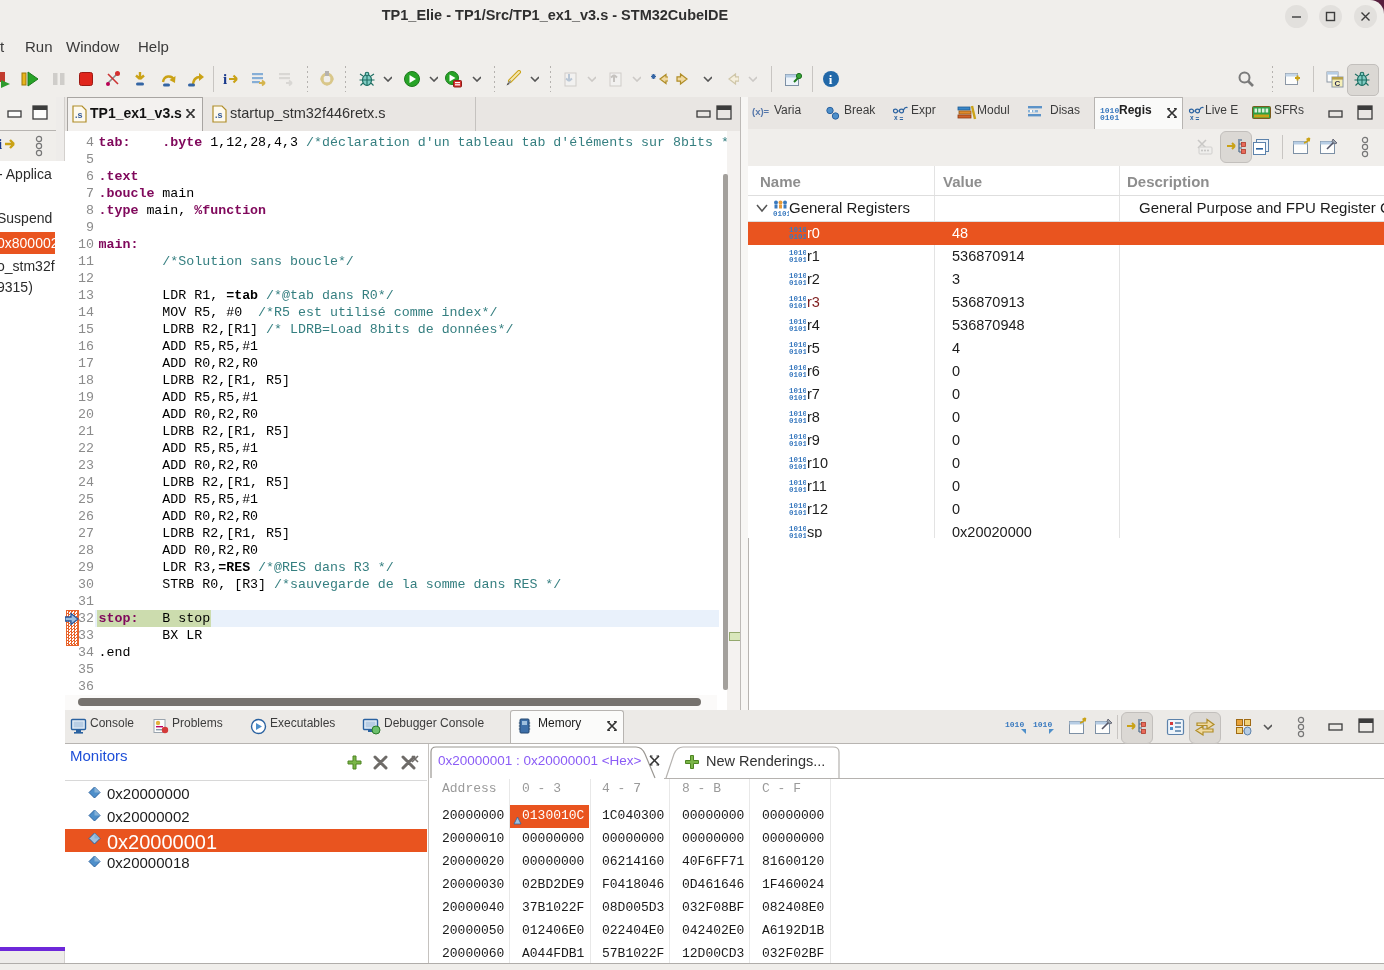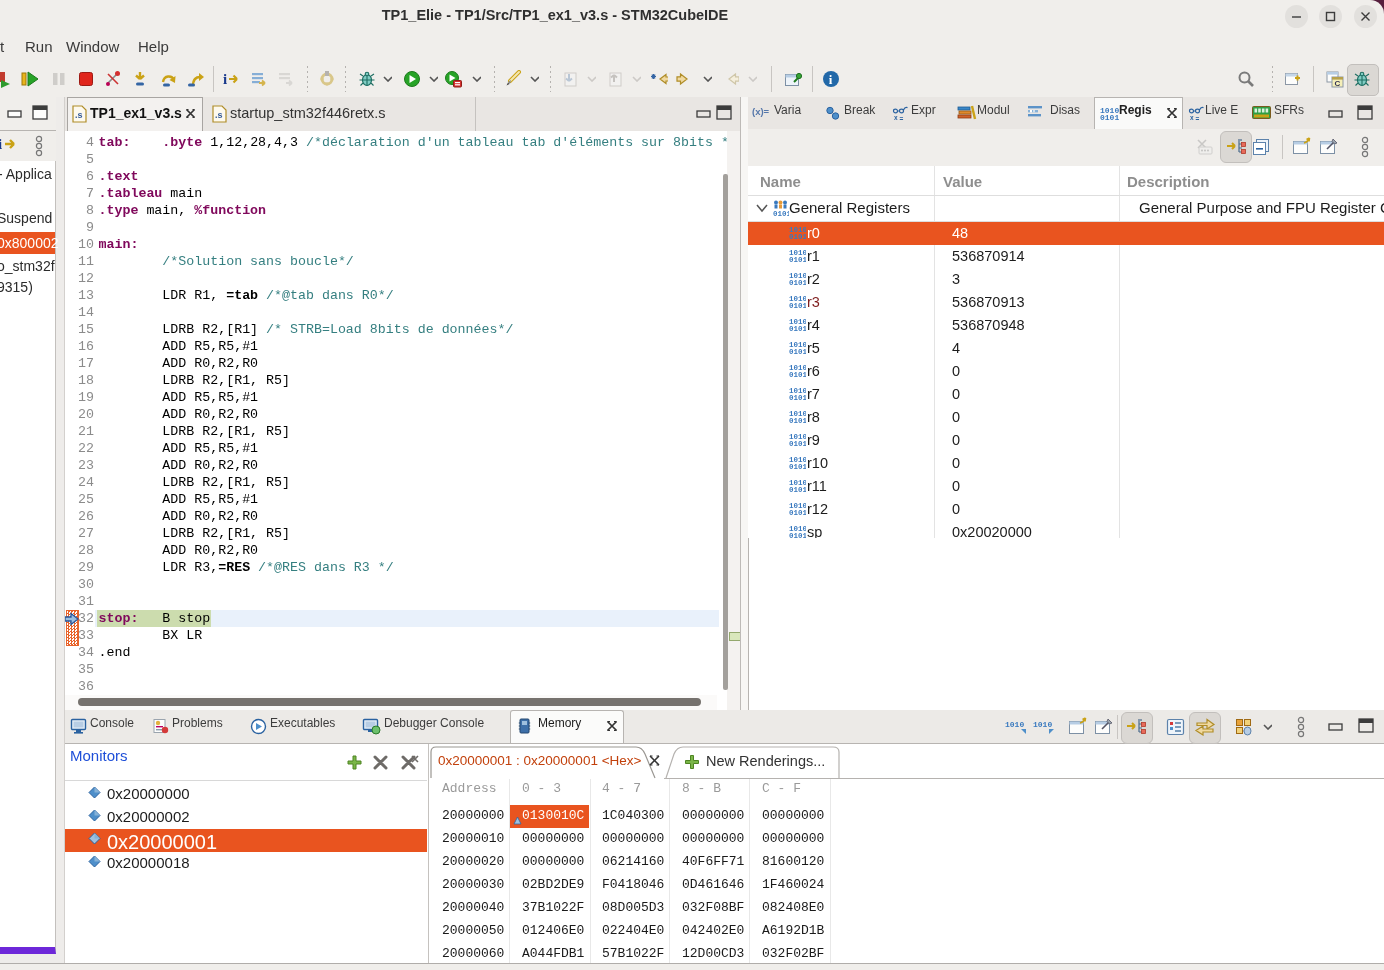--- a/index.html
+++ b/index.html
@@ -11,21 +11,21 @@
 #menubar{left:0;top:33px;width:1384px;height:28px;background:#f0eeeb;}
 .menuitem{top:5px;font-size:15px;color:#3a3a3a;}
 #toolbar{left:0;top:61px;width:1384px;height:36px;background:#f0eeeb;border-bottom:1px solid #d8d5d2;}
 .ticon{top:9px;width:18px;height:18px;}
 .tsep{top:5px;width:1px;height:26px;background:#c8c5c2;}
 .tsepd{top:5px;width:1px;height:26px;background:repeating-linear-gradient(#b5b2af 0 2px,transparent 2px 5px);}
 .chev{top:15px;width:9px;height:6px;}
 #main{left:0;top:97px;width:1384px;height:873px;background:#eeecea;}
 
 #leftpanel{left:0;top:0;width:56px;height:850px;background:#f0eeeb;}
-#leftwhite{left:0;top:64px;width:55px;height:786px;background:#ffffff;border-right:1px solid #c3c0bd;border-bottom:7px solid #6d28d9;}
+#leftwhite{left:0;top:64px;width:55px;height:786px;background:#ffffff;border-right:1px solid #c3c0bd;border-bottom:4px solid #6d28d9;padding-left:14px;}
 .ltxt{font-size:14px;color:#2b2b2b;white-space:nowrap;}
 #lorange{left:0;top:71px;width:55px;height:22px;background:#e9541f;}
 #edtabs{left:65px;top:0;width:676px;height:34px;background:#e9e6e3;border-bottom:1px solid #b7b4b1;}
 .tab{box-sizing:border-box;height:34px;}
 .tabactive{background:#f3f1ef;border:1px solid #a8a5a2;border-bottom:none;}
 .tablabel{font-size:14.5px;color:#333;white-space:nowrap;}
 #edbody{left:65px;top:34px;width:676px;height:579px;background:#fff;overflow:hidden;}
 .cl{position:absolute;left:33.5px;font-family:"Liberation Mono",monospace;font-size:13.3px;line-height:17px;white-space:pre;color:#000;}
 .ln{position:absolute;width:28px;text-align:right;font-family:"Liberation Mono",monospace;font-size:13.3px;line-height:17px;color:#8b8b8b;}
 .dir{color:#80095c;font-weight:bold;}
@@ -299,34 +299,35 @@
  <div class="abs" style="left:1px;top:479px;width:11px;height:34px;background:repeating-conic-gradient(#e8632a 0% 25%,#ffffff 0% 50%) 0 0/3px 3px;border:1px solid #e8632a;"></div>
  <svg class="abs" style="left:-1px;top:481px" width="16" height="14">
         <path d="M1 5 H7 V1.5 L14 7 L7 12.5 V9 H1 Z" fill="#9bbfe0" stroke="#27569b" stroke-width="1.3"></path>
       </svg>
  <div class="ln" style="left:1px;top:3px;">4</div>
  <div class="cl" style="top:3px;"><span class="dir">tab:</span>    <span class="dir">.byte</span> 1,12,28,4,3 <span class="cmt">/*déclaration d'un tableau tab d'éléments sur 8bits */</span></div>
  <div class="ln" style="left:1px;top:20px;">5</div>
  <div class="ln" style="left:1px;top:37px;">6</div>
  <div class="cl" style="top:37px;"><span class="dir">.text</span></div>
  <div class="ln" style="left:1px;top:54px;">7</div>
- <div class="cl" style="top:54px;"><span class="dir">.tableau</span> main</div>
+ <div class="cl" style="top:54px;"><span class="dir">.boucle</span> main</div>
  <div class="ln" style="left:1px;top:71px;">8</div>
  <div class="cl" style="top:71px;"><span class="dir">.type</span> main, <span class="dir">%function</span></div>
  <div class="ln" style="left:1px;top:88px;">9</div>
  <div class="ln" style="left:1px;top:105px;">10</div>
  <div class="cl" style="top:105px;"><span class="dir">main:</span></div>
  <div class="ln" style="left:1px;top:122px;">11</div>
  <div class="cl" style="top:122px;">        <span class="cmt">/*Solution sans boucle*/</span></div>
  <div class="ln" style="left:1px;top:139px;">12</div>
  <div class="ln" style="left:1px;top:156px;">13</div>
  <div class="cl" style="top:156px;">        LDR R1, <b>=tab</b> <span class="cmt">/*@tab dans R0*/</span></div>
  <div class="ln" style="left:1px;top:173px;">14</div>
+ <div class="cl" style="top:173px;">        MOV R5, #0  <span class="cmt">/*R5 est utilisé comme index*/</span></div>
  <div class="ln" style="left:1px;top:190px;">15</div>
- <div class="cl" style="top:190px;">        LDRB R2,[R1] <span class="cmt">/* STRB=Load 8bits de données*/</span></div>
+ <div class="cl" style="top:190px;">        LDRB R2,[R1] <span class="cmt">/* LDRB=Load 8bits de données*/</span></div>
  <div class="ln" style="left:1px;top:207px;">16</div>
  <div class="cl" style="top:207px;">        ADD R5,R5,#1</div>
  <div class="ln" style="left:1px;top:224px;">17</div>
  <div class="cl" style="top:224px;">        ADD R0,R2,R0</div>
  <div class="ln" style="left:1px;top:241px;">18</div>
  <div class="cl" style="top:241px;">        LDRB R2,[R1, R5]</div>
  <div class="ln" style="left:1px;top:258px;">19</div>
  <div class="cl" style="top:258px;">        ADD R5,R5,#1</div>
  <div class="ln" style="left:1px;top:275px;">20</div>
  <div class="cl" style="top:275px;">        ADD R0,R2,R0</div>
@@ -342,20 +343,21 @@
  <div class="cl" style="top:360px;">        ADD R5,R5,#1</div>
  <div class="ln" style="left:1px;top:377px;">26</div>
  <div class="cl" style="top:377px;">        ADD R0,R2,R0</div>
  <div class="ln" style="left:1px;top:394px;">27</div>
  <div class="cl" style="top:394px;">        LDRB R2,[R1, R5]</div>
  <div class="ln" style="left:1px;top:411px;">28</div>
  <div class="cl" style="top:411px;">        ADD R0,R2,R0</div>
  <div class="ln" style="left:1px;top:428px;">29</div>
  <div class="cl" style="top:428px;">        LDR R3,<b>=RES</b> <span class="cmt">/*@RES dans R3 */</span></div>
  <div class="ln" style="left:1px;top:445px;">30</div>
+ <div class="cl" style="top:445px;">        STRB R0, [R3] <span class="cmt">/*sauvegarde de la somme dans RES */</span></div>
  <div class="ln" style="left:1px;top:462px;">31</div>
  <div class="ln" style="left:1px;top:479px;">32</div>
  <div class="cl" style="top:479px;"><span class="dir">stop:</span>   B stop</div>
  <div class="ln" style="left:1px;top:496px;">33</div>
  <div class="cl" style="top:496px;">        BX LR</div>
  <div class="ln" style="left:1px;top:513px;">34</div>
  <div class="cl" style="top:513px;">.end</div>
  <div class="ln" style="left:1px;top:530px;">35</div>
  <div class="ln" style="left:1px;top:547px;">36</div>
 
@@ -718,21 +720,21 @@
  <svg class="abs" style="left:23px;top:111px" width="13" height="13">
         <path d="M6.5 1 L12 6.5 L6.5 12 L1 6.5 Z" fill="#4e8fca" stroke="#2a62a0" stroke-width="1"></path>
         <path d="M6.5 1 L12 6.5 L6.5 6.5 Z" fill="#85b2d8"></path>
       </svg>
  <div class="abs" style="left:42px;top:110px;font-size:15px;color:#1c1c1c;">0x20000018</div>
 </div>
 <div class="abs" id="memtable">
  <svg class="abs" style="left:1px;top:0" width="240" height="35">
         <path d="M1 34 V8 Q1 3 6 3 H206 Q212 3 215 10 L225 34" fill="#ffffff" stroke="#9a9792" stroke-width="1.2"></path>
       </svg>
- <div class="abs" style="left:9px;top:9px;font-size:13.5px;color:#c2410c;white-space:nowrap;">0x20000001 : 0x20000001 &lt;Hex&gt;</div>
+ <div class="abs" style="left:9px;top:9px;font-size:13.5px;color:#8b5cf6;white-space:nowrap;">0x20000001 : 0x20000001 &lt;Hex&gt;</div>
  <svg class="abs" style="left:219px;top:10px" width="13" height="13">
         <path d="M2 2 L11 11 M11 2 L2 11" stroke="#333" stroke-width="1.5"></path>
         <path d="M2 2 H4.5 M8.5 2 H11 M2 11 H4.5 M8.5 11 H11" stroke="#333" stroke-width="1"></path>
       </svg>
  <svg class="abs" style="left:236px;top:0" width="180" height="35">
         <path d="M1 34 L9 10 Q12 3 18 3 H168 Q174 3 174 8 V34" fill="none" stroke="#b5b2af" stroke-width="1.2"></path>
       </svg>
  <svg class="abs" style="left:255px;top:10px" width="16" height="16">
         <path d="M6.5 1.5 H9.5 V6.5 H14.5 V9.5 H9.5 V14.5 H6.5 V9.5 H1.5 V6.5 H6.5 Z" fill="#7ab648" stroke="#4e8422" stroke-width="1"></path>
       </svg>

